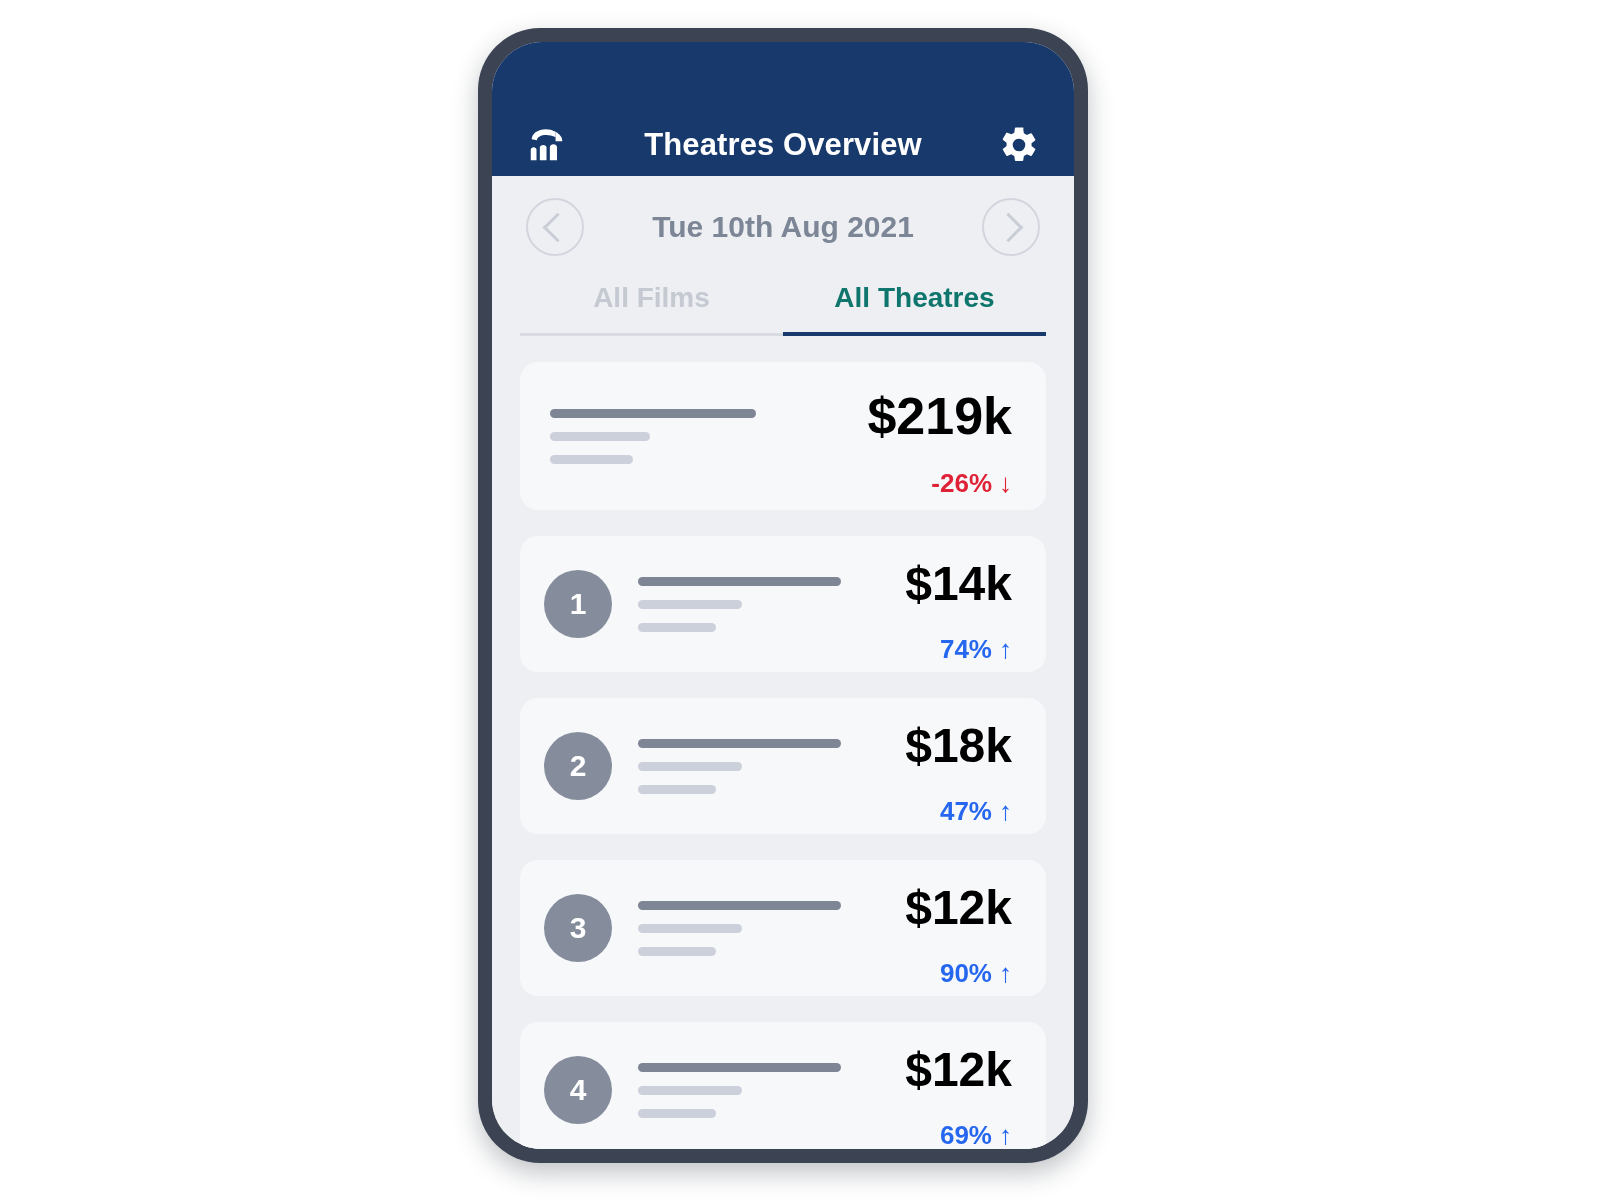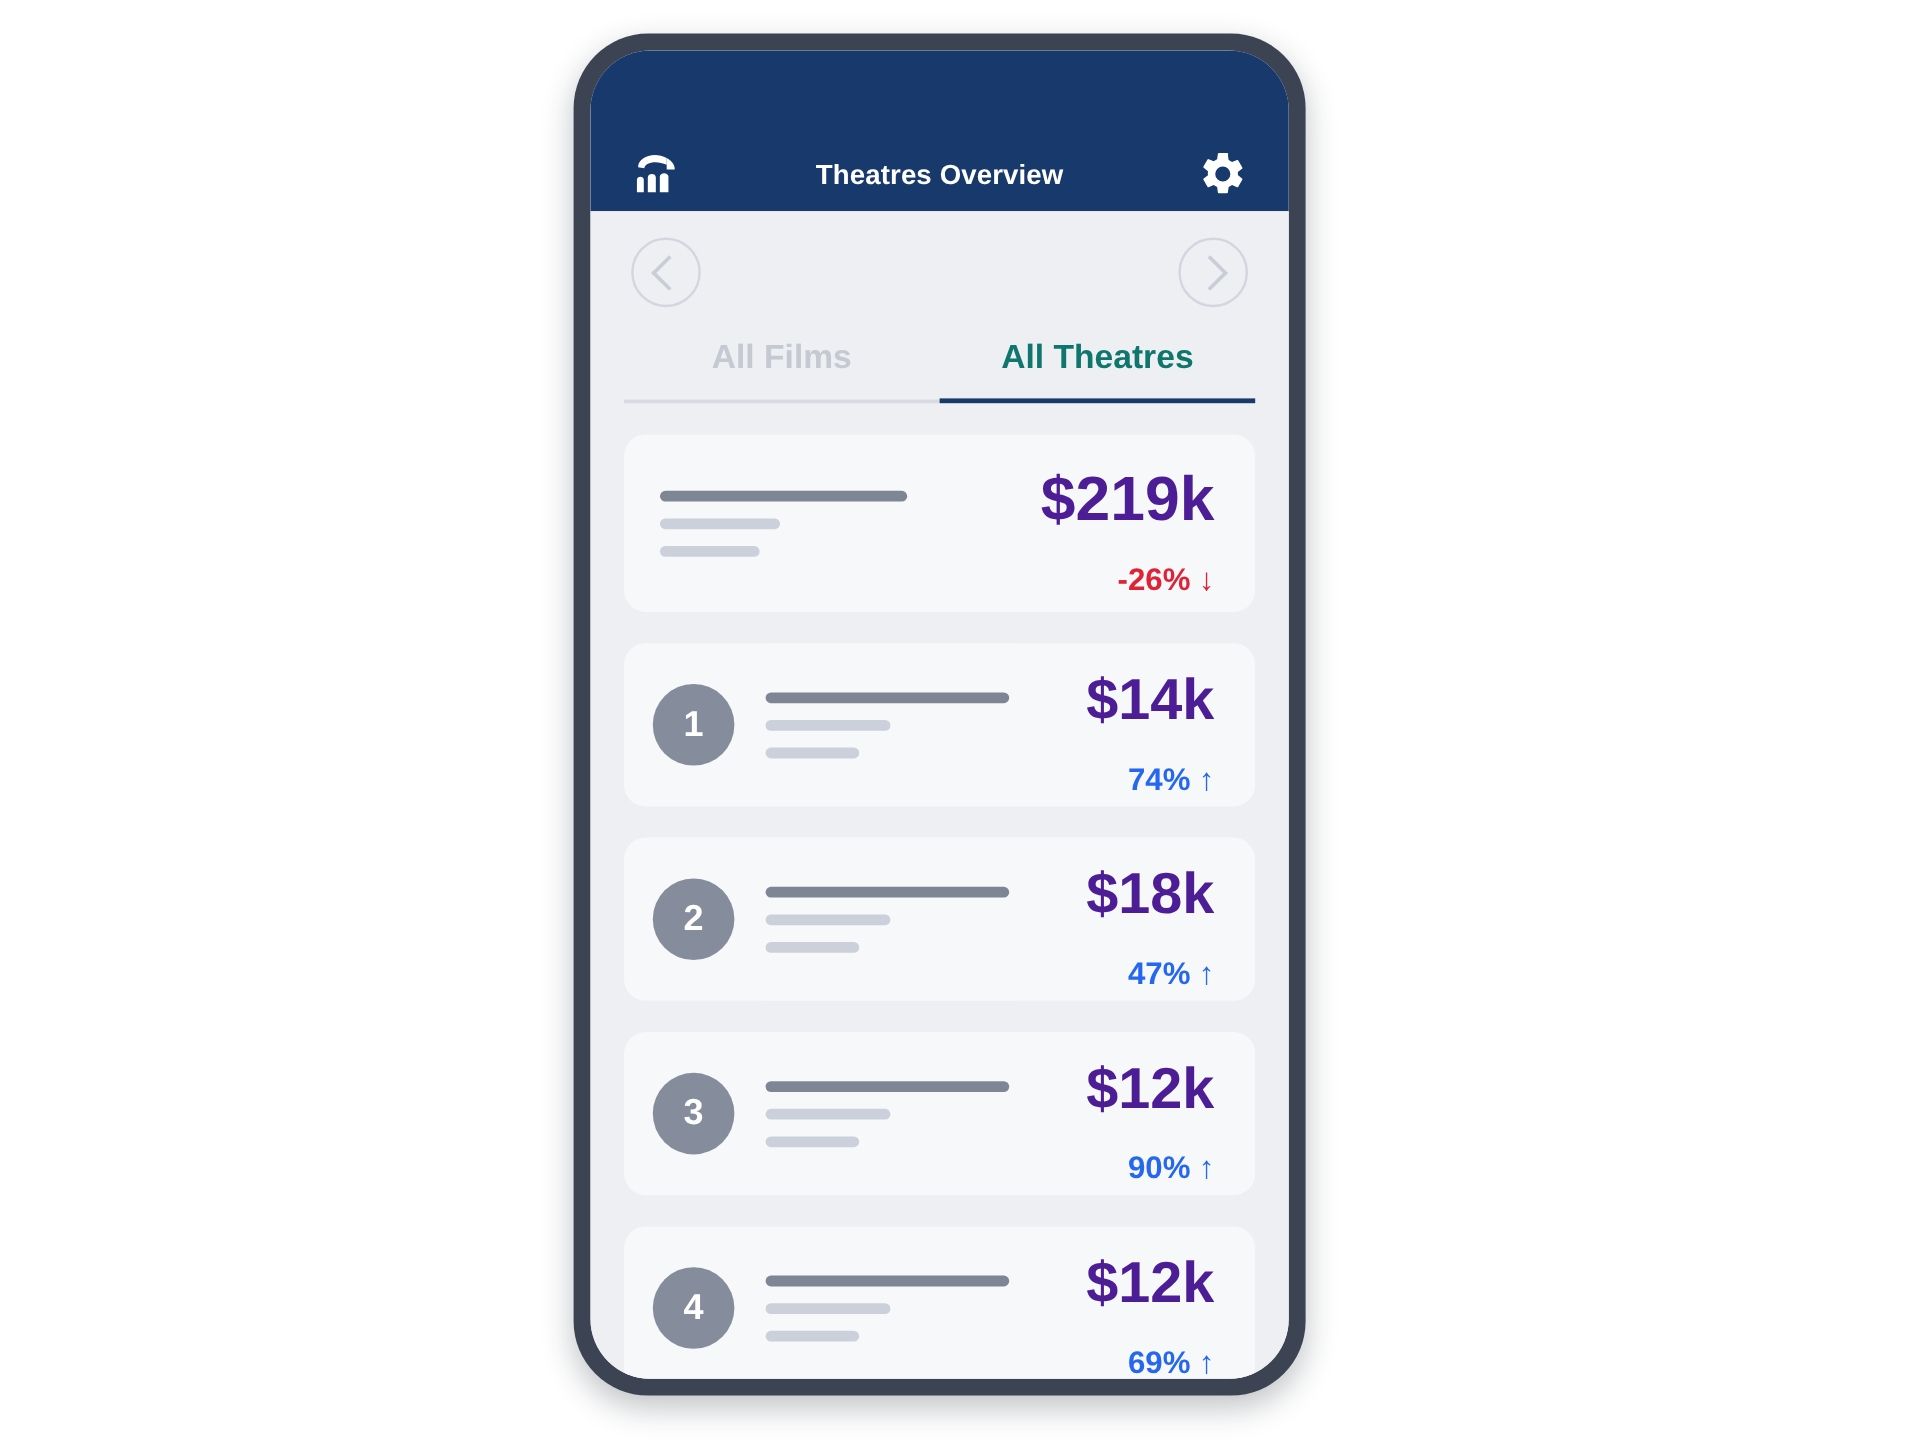--- a/index.html
+++ b/index.html
@@ -254,21 +254,21 @@
     width: 42px;
     height: 42px;
     flex: 0 0 auto;
     display: block;
   }
 
   .appbar-title {
     flex: 1 1 auto;
     text-align: center;
     color: #ffffff;
-    font-size: 23px;
+    font-size: 31px;
     font-weight: bold;
     letter-spacing: 0.1px;
     margin: 0 10px;
     white-space: nowrap;
   }
 
   .gear-btn {
     width: 42px;
     height: 42px;
     flex: 0 0 auto;
@@ -409,21 +409,21 @@
   .rank .sk-bar.b2 { width: 104px; }
   .rank .sk-bar.b3 { width: 78px; }
 
   .metric {
     flex: 0 0 auto;
     text-align: right;
     margin-left: 18px;
   }
 
   .metric-value {
-    color: #4c1d95;
+    color: #000000;
     font-weight: bold;
     line-height: 1;
     white-space: nowrap;
     margin-top: 16px;
   }
   .summary .metric-value { font-size: 52px; }
   .rank .metric-value    { font-size: 48px; }
 
   .metric-delta {
     margin-top: 26px;
@@ -467,20 +467,21 @@
 
         </div>
       </div>
 
       <div class="content">
 
         <div class="date-row">
           <div class="nav-circle">
             <span class="chev left"></span>
           </div>
+          <div class="date-label">Tue 10th Aug 2021</div>
           <div class="nav-circle">
             <span class="chev right"></span>
           </div>
         </div>
 
         <div class="tabs">
           <div class="tab">All Films</div>
           <div class="tab active">All Theatres</div>
         </div>
 

